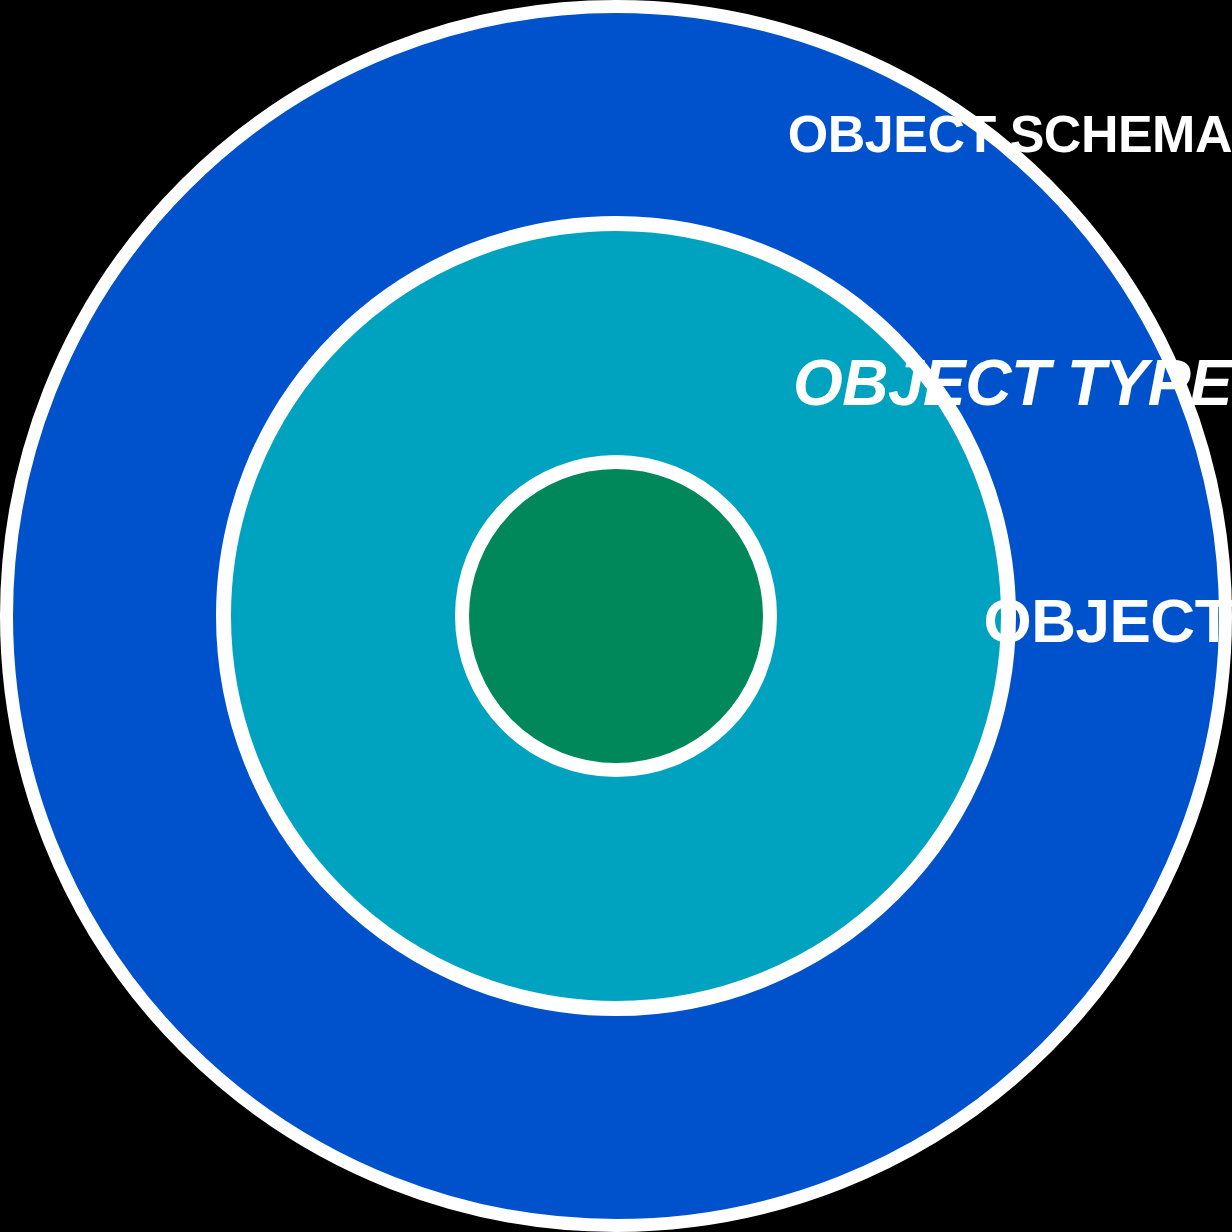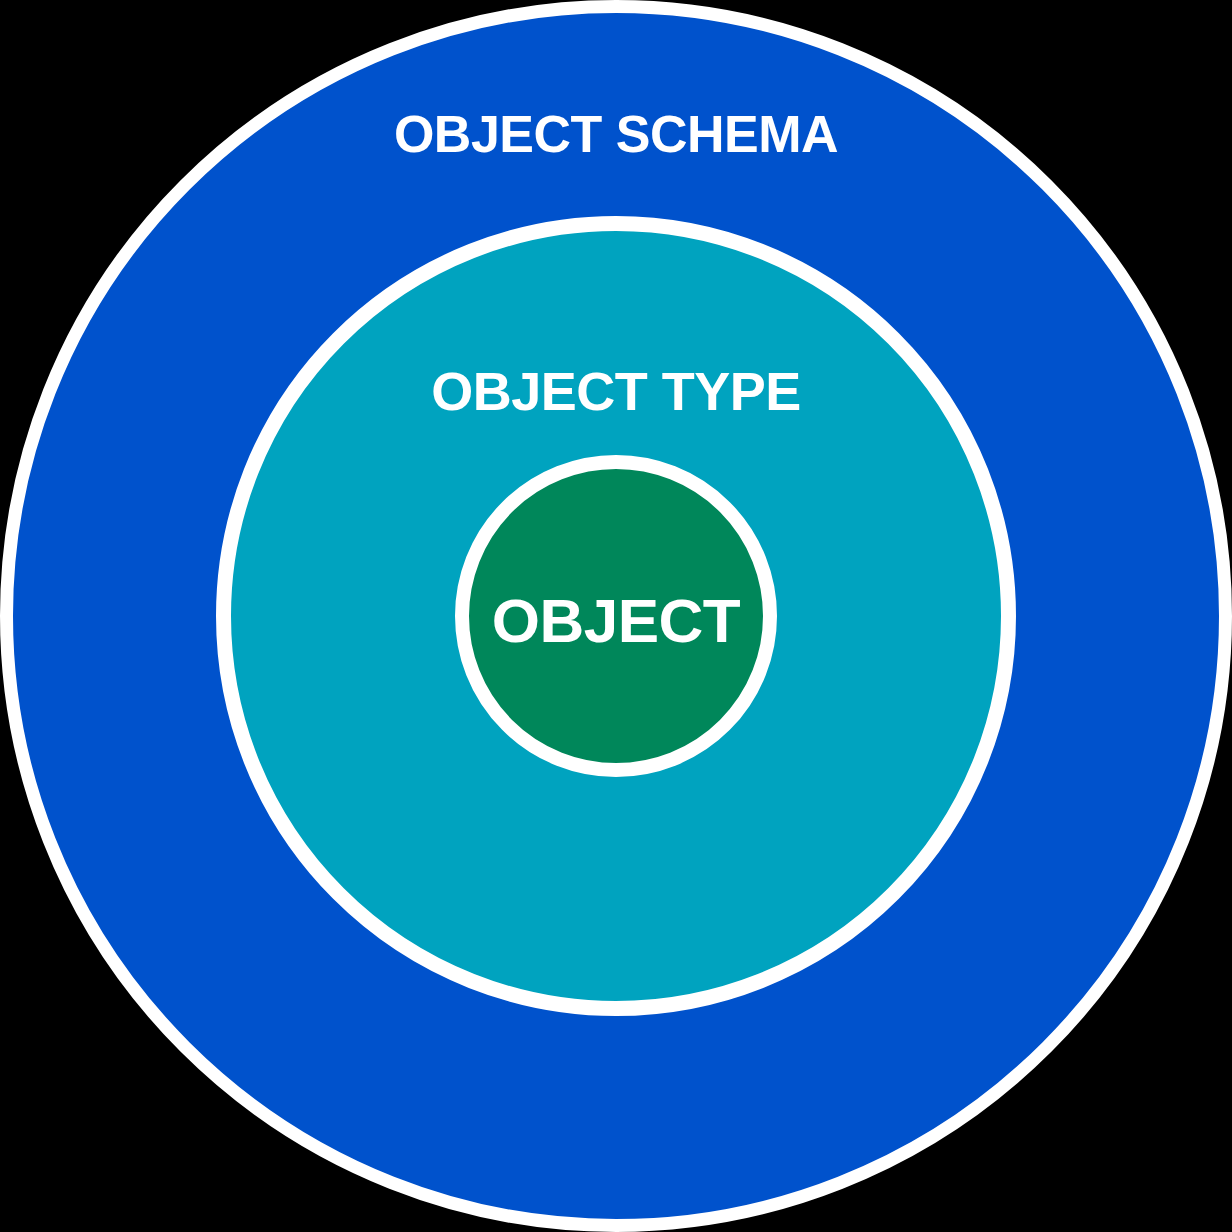--- a/index.html
+++ b/index.html
@@ -45,35 +45,36 @@
     top: 455px;
     width: 322px;
     height: 322px;
     border-width: 14px;
     background: var(--ring-2, #00875A);
   }
   .ring-label {
     position: absolute;
     left: 0;
     width: 100%;
-    text-align: center;
+    text-align: right;
     color: var(--text, #fff);
     font-weight: bold;
     letter-spacing: -0.5px;
     line-height: 1;
     user-select: none;
     white-space: nowrap;
   }
   .label-schema {
     top: 108px;
     font-size: 52px;
   }
   .label-type {
-    top: 364px;
-    font-size: 54px;
+    top: 351px;
+    font-size: 64px;
+    font-style: italic;
   }
   .label-object {
     top: 590px;
     font-size: 62px;
   }
 </style>
 </head>
 <body>
 
 <div class="stage">

